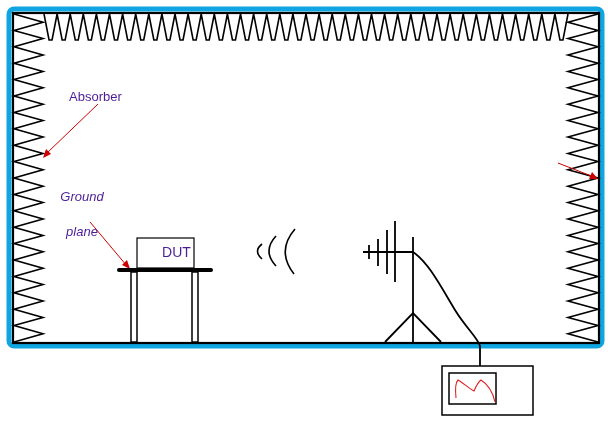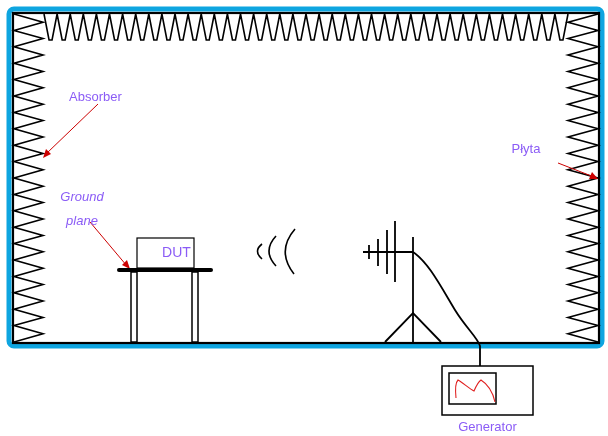--- a/index.html
+++ b/index.html
@@ -2,21 +2,21 @@
 <html><head>
   <meta charset="utf-8">
   <style>
     html, body { margin: 0; padding: 0; background: #ffffff; }
     body { width: 608px; height: 436px; overflow: hidden; position: relative; }
     #stage { position: absolute; left: 0; top: 0; width: 608px; height: 436px; }
     .lbl {
       position: absolute;
       font-family: "Liberation Sans", sans-serif;
       font-size: 13px;
-      color: #8b5cf6;
+      color: #4c1d95;
       line-height: 17px;
       white-space: nowrap;
     }
     .center { text-align: center; }
   </style>
 </head>
 <body>
 
 <div id="stage">
   <svg id="svg" width="608" height="436" viewBox="0 0 608 436" xmlns="http://www.w3.org/2000/svg">
@@ -80,23 +80,21 @@
       <rect x="449" y="373" width="47" height="31" fill="#fff" stroke="#000" stroke-width="1.5"></rect>
       <path id="sigpath" d="M456,398 C455,388 456,382 458,380 C463,383 470,389 474,391 C477,384 478,382 481,380 C489,385 493,393 495,402" fill="none" stroke-width="1.1" stroke="#e02020"></path>
     </g>
   </svg>
 
   
   <div class="lbl" style="left:69px; top:88px;">Absorber</div>
 
   <div class="lbl center" style="left:54px; top:188px; width:56px;font-style:italic;">
     <div>Ground</div>
-    <div style="margin-top:7px;">plane</div>
+    <div style="margin-top:18px;">plane</div>
   </div>
 
   <div class="lbl center" style="left:137px; top:244px; width:79px; font-size:14px;">DUT</div>
 
   <div class="lbl center" style="left:486px; top:140px; width:80px;">
-    <div>Płyta</div>
   </div>
 
-  <div class="lbl center" style="left:442px; top:418px; width:91px;">Generator</div>
 </div>
 
 </body></html>

